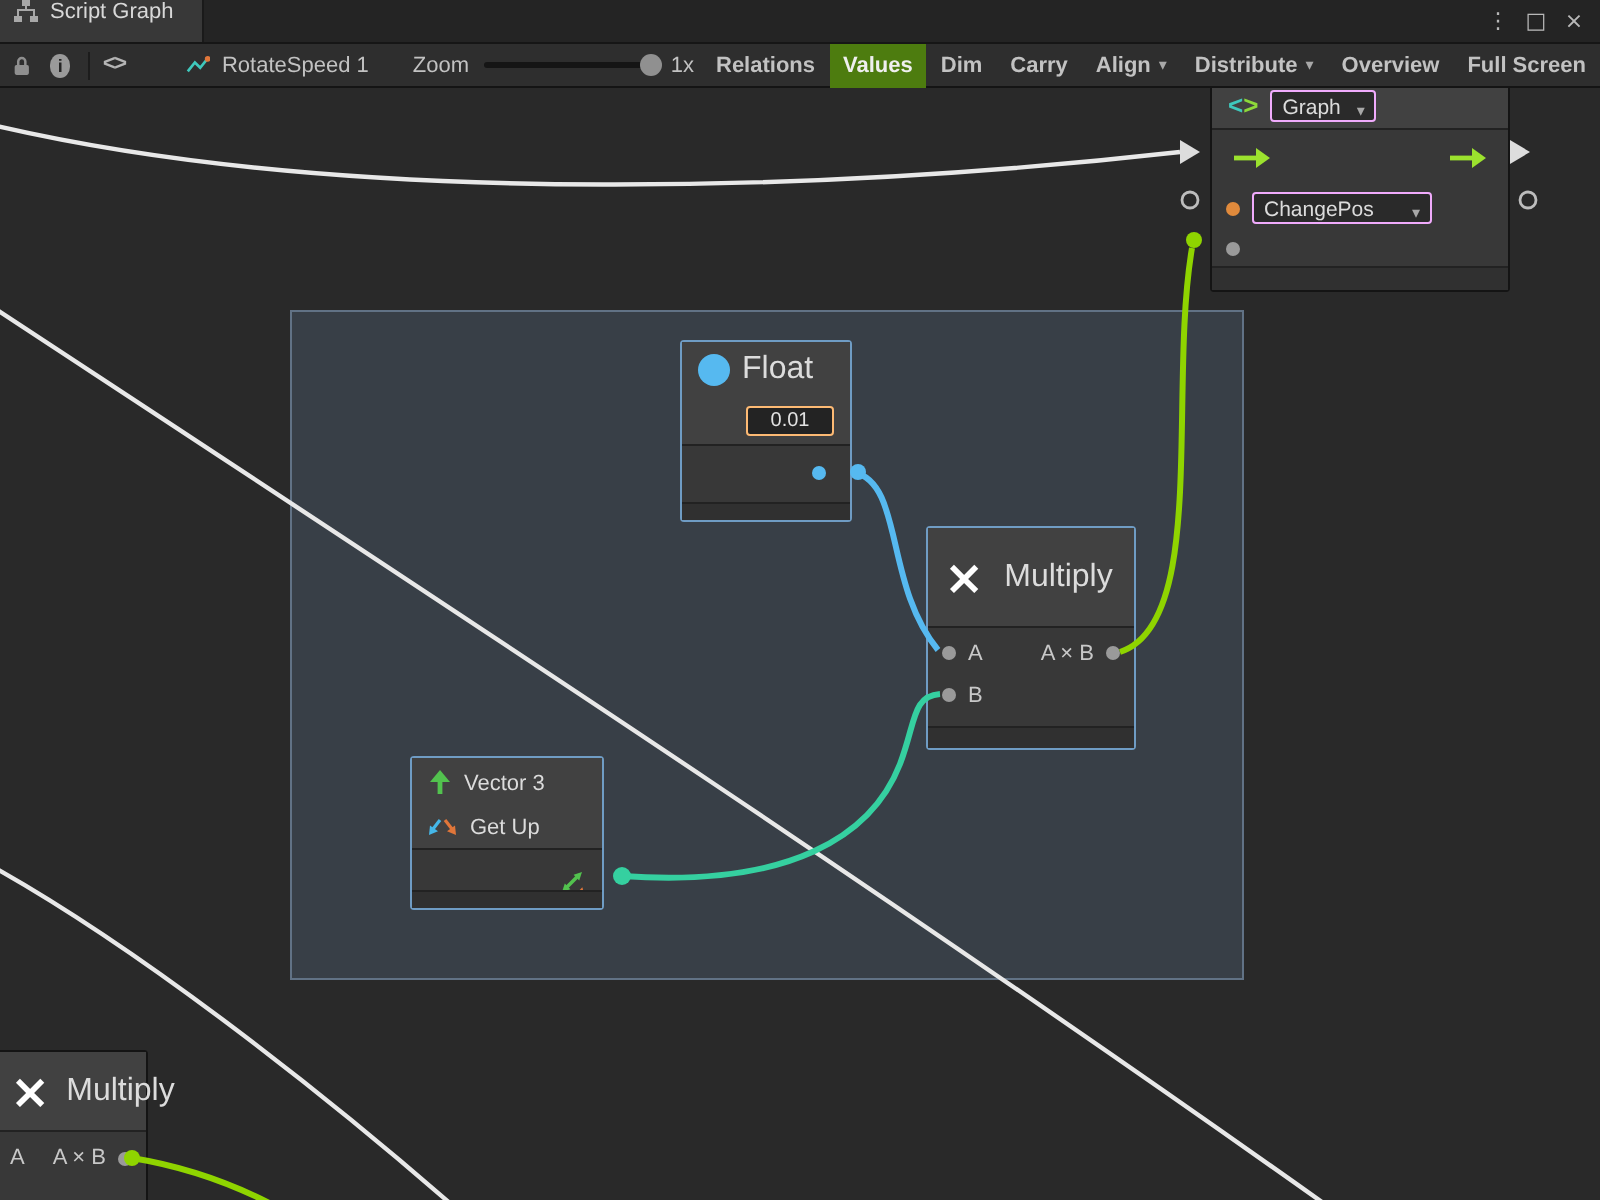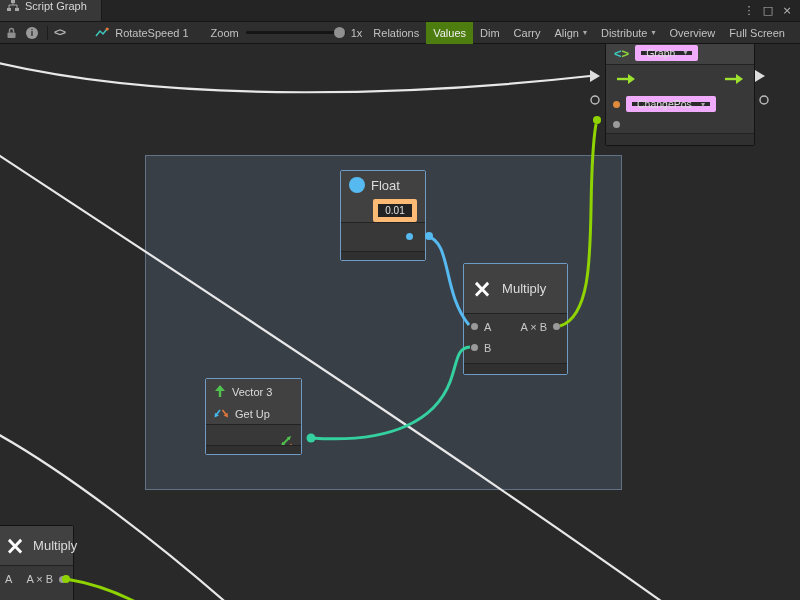--- a/index.html
+++ b/index.html
@@ -18,46 +18,46 @@
   .toolbar { position: absolute; top: 22px; left: 0; right: 0; height: 22px; background: #2e2e2e;
              border-bottom: 1px solid #141414; display: flex; align-items: center; font-size: 11px;
              color: #c2c2c2; z-index: 5; white-space: nowrap; }
   .tool-sep { width: 1px; height: 14px; background: #1c1c1c; }
   .code-icon { font-family: "Liberation Mono", monospace; font-weight: bold; font-size: 11px; color: #b5b5b5; letter-spacing: -1px; }
   .info-icon { width: 12px; height: 12px; border-radius: 50%; background: #9a9a9a; color: #262626;
                font-size: 9px; font-weight: bold; display: inline-flex; align-items: center; justify-content: center; }
   .zoom-track { position: relative; width: 100px; height: 3px; background: #151515; border-radius: 2px; }
   .zoom-handle { position: absolute; top: -4px; left: 88%; width: 11px; height: 11px; border-radius: 50%; background: #909090; }
   .btn-group { display: flex; align-items: stretch; height: 22px; }
-  .tb-btn { display: flex; align-items: center; padding: 0 7px; gap: 4px; color: #c2c2c2; }
+  .tb-btn { display: flex; align-items: center; padding: 0 7px; gap: 4px; color: #c2c2c2; font-weight: bold; }
   .tb-btn.active { background: #4d7c0f; color: #efefef; }
   .caret { font-size: 8px; color: #a8a8a8; font-family: "DejaVu Sans", sans-serif; }
 
   
   .canvas { position: absolute; top: 44px; left: 0; right: 0; bottom: 0; background: #292929; }
   .selection { position: absolute; left: 145px; top: 111px; width: 477px; height: 335px; z-index: 1;
                background: rgba(92,116,142,0.30); border: 1px solid rgba(148,178,208,0.45); }
   .wires { position: absolute; top: 0; left: 0; z-index: 3; pointer-events: none; }
 
   
   .node { position: absolute; z-index: 2; background: #383838; border: 1px solid #141414; border-radius: 2px; }
   .node.selected { border-color: #6f9cc4; }
   .node-header { background: #414141; border-bottom: 1px solid #222; }
   .hrow { display: flex; align-items: center; gap: 6px; padding: 0 8px; }
-  .node-title { color: #dcdcdc; font-size: 13px; }
+  .node-title { color: #dcdcdc; font-size: 16px; }
   .node-foot { position: absolute; left: 0; right: 0; bottom: 0; background: #303030; border-top: 1px solid #222; }
   .prow { display: flex; align-items: center; gap: 6px; padding: 0 7px; color: #c8c8c8; font-size: 11px; }
   .dot { width: 7px; height: 7px; border-radius: 50%; background: #9a9a9a; flex: none; }
   .dot.blue { background: var(--float-blue); }
   .dot.orange { background: var(--name-orange); }
   .float-circle { width: 16px; height: 16px; border-radius: 50%; background: var(--float-blue); flex: none; }
-  .field { background: #232323; border: 5px solid #fdba74; border-radius: 2px; color: #e2e2e2;
+  .field { background: #232323; border: 1px solid #fdba74; border-radius: 2px; color: #e2e2e2;
            font-size: 10px; padding: 1px 6px; min-width: 44px; text-align: center; }
   .x-icon { color: #ffffff; font-size: 24px; font-weight: bold; line-height: 1; font-family: "DejaVu Sans", sans-serif; }
-  .dd { display: flex; align-items: center; background: #2a2a2a; border: 6px solid #f0abfc; border-radius: 2px;
+  .dd { display: flex; align-items: flex-end; background: #2a2a2a; border: 1px solid #f0abfc; border-radius: 2px;
         color: #dcdcdc; font-size: 10.5px; padding: 0 5px; gap: 8px; height: 16px; }
   .vs-lt { color: #3fc8bc; font-weight: bold; font-size: 13px; }
   .vs-gt { color: #8ed83a; font-weight: bold; font-size: 13px; }
 </style>
 </head>
 <body>
 
 <div id="window">
 
   <div class="titlebar">

